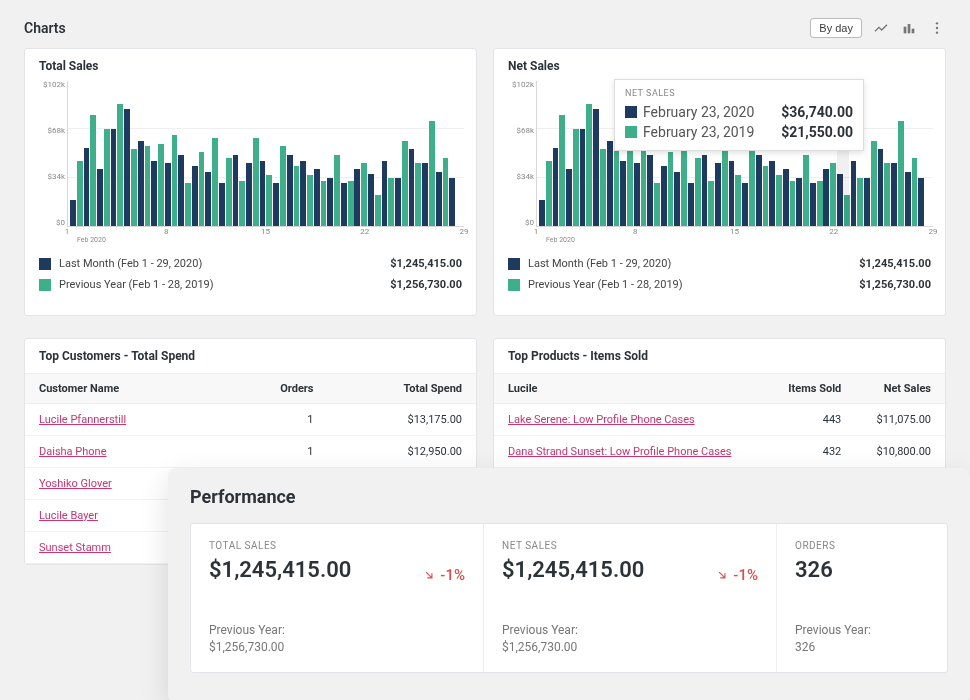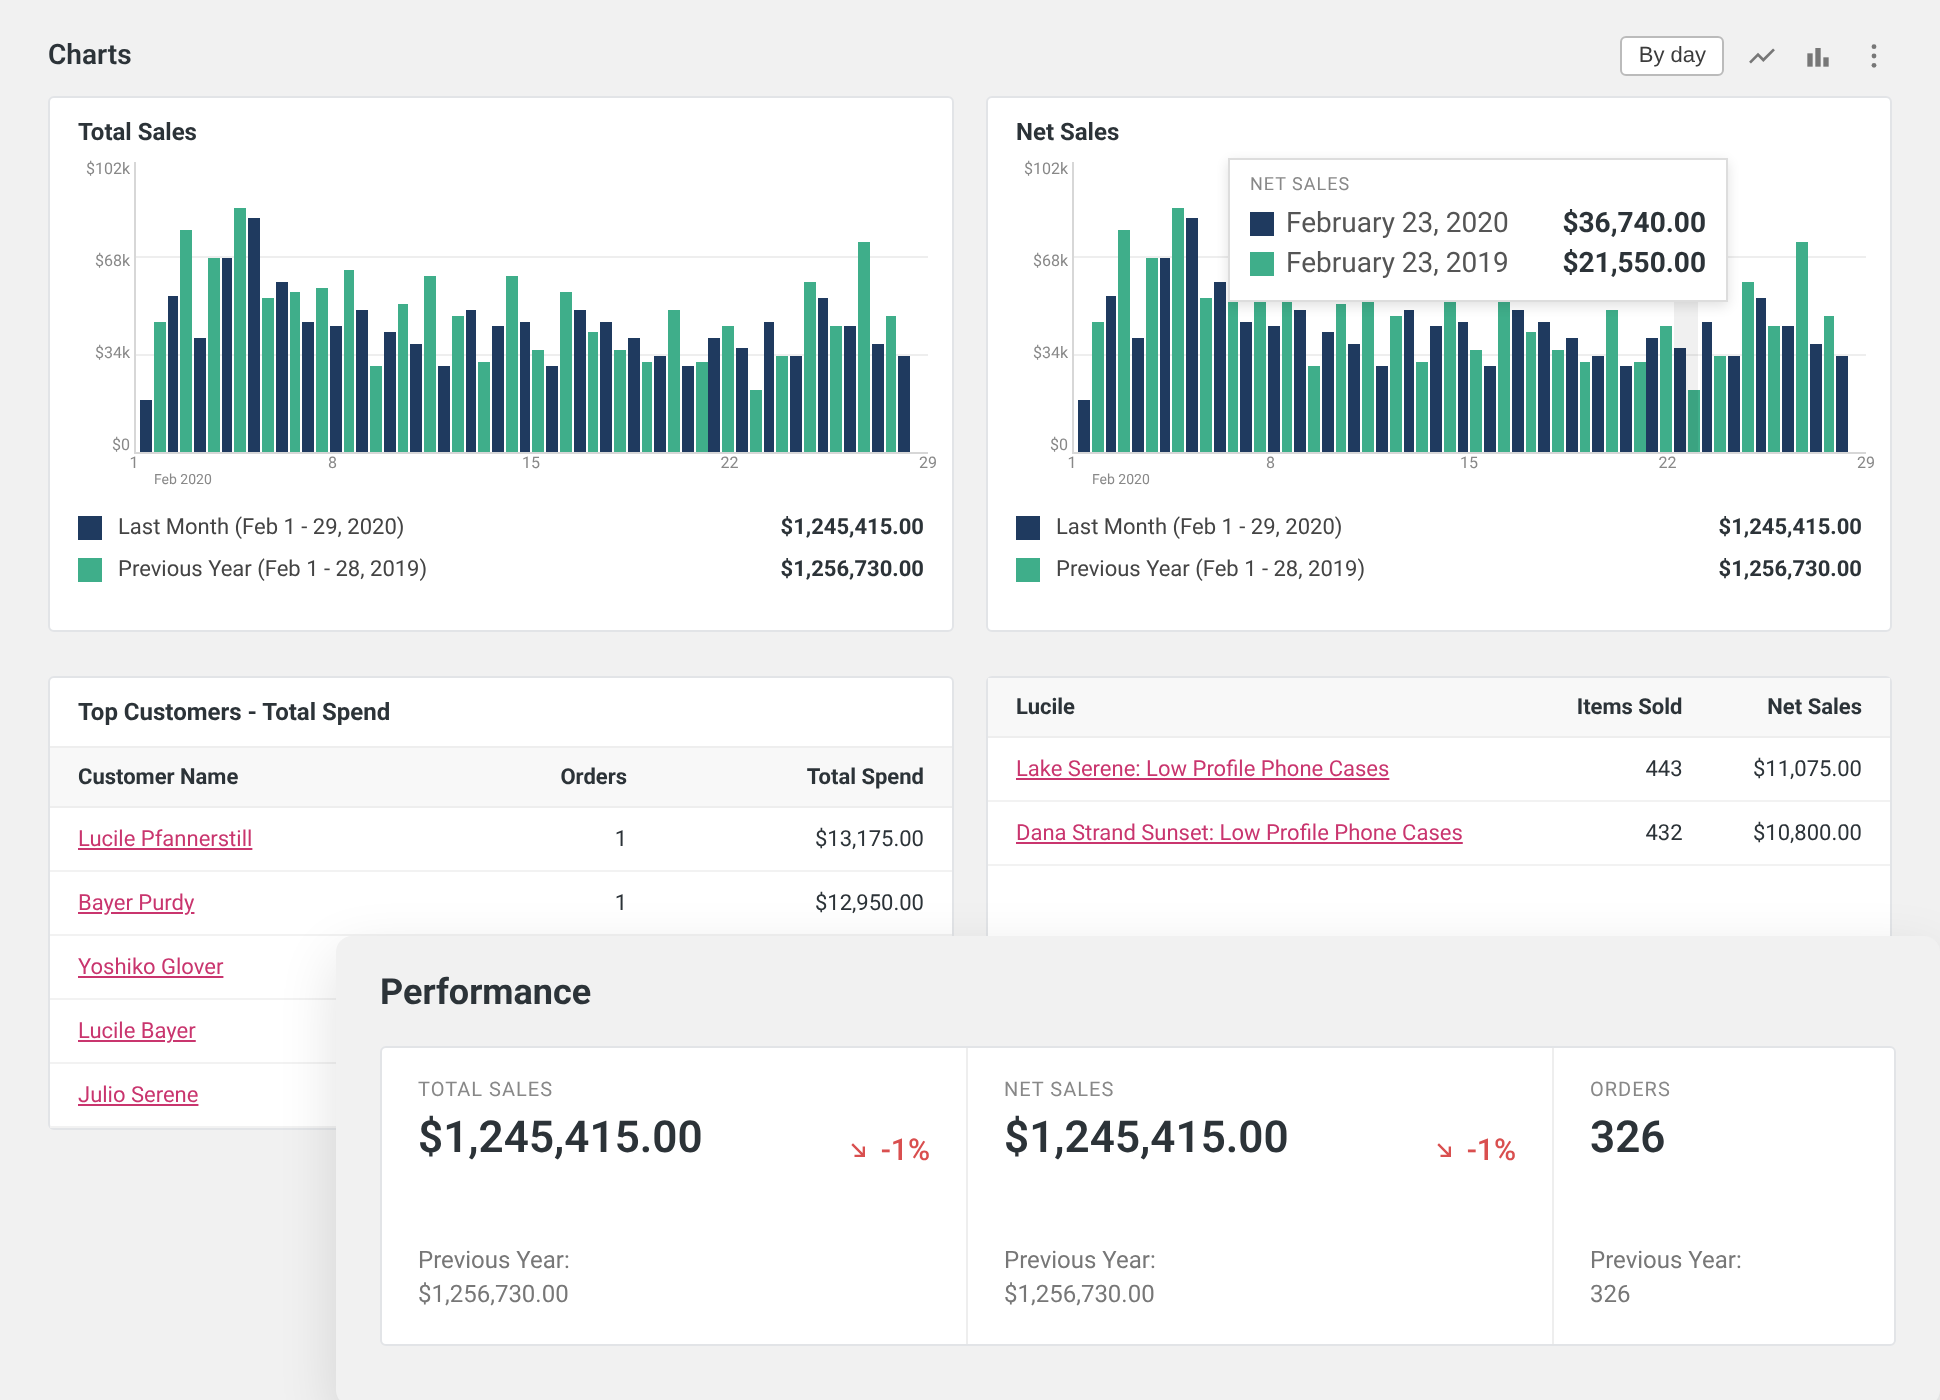--- a/index.html
+++ b/index.html
@@ -440,43 +440,44 @@
             <th class="right">Total Spend</th>
           </tr>
             </thead>
           <tbody id="tc-body">
               <tr>
                 <td><a href="#">Lucile Pfannerstill</a></td>
                 <td class="right">1</td>
                 <td class="right">$13,175.00</td>
               </tr>
               <tr>
-                <td><a href="#">Bayer Purdy</a></td>
+                <td><a href="#">Daisha Phone</a></td>
                 <td class="right">1</td>
                 <td class="right">$12,950.00</td>
               </tr>
               <tr>
                 <td><a href="#">Yoshiko Glover</a></td>
                 <td class="right"></td>
                 <td class="right"></td>
               </tr>
               <tr>
                 <td><a href="#">Lucile Bayer</a></td>
                 <td class="right"></td>
                 <td class="right"></td>
               </tr>
               <tr>
-                <td><a href="#">Julio Serene</a></td>
+                <td><a href="#">Sunset Stamm</a></td>
                 <td class="right"></td>
                 <td class="right"></td>
               </tr>
             </tbody>
         </table>
       </div>
       <div class="table-card">
+        <div class="tc-title">Top Products - Items Sold</div>
         <table>
           <thead>
               <tr>
             <th>Lucile</th>
             <th class="right">Items Sold</th>
             <th class="right">Net Sales</th>
           </tr>
             </thead>
           <tbody id="tp-body">
               <tr>

